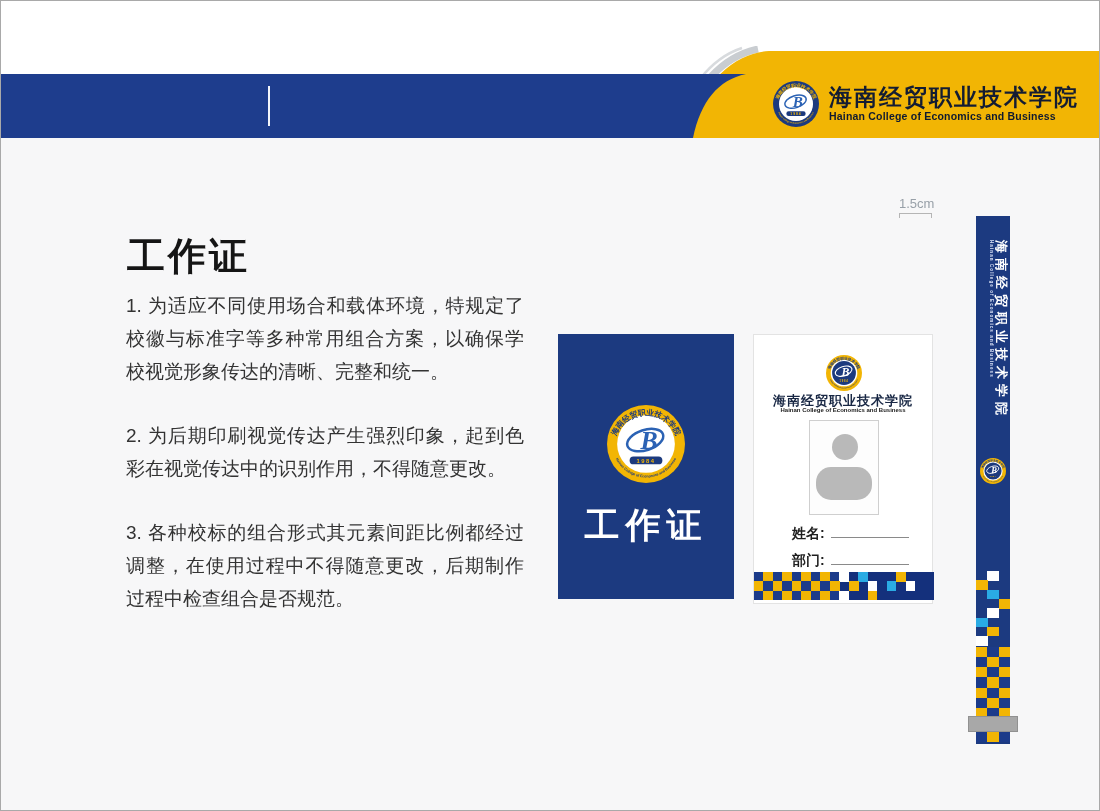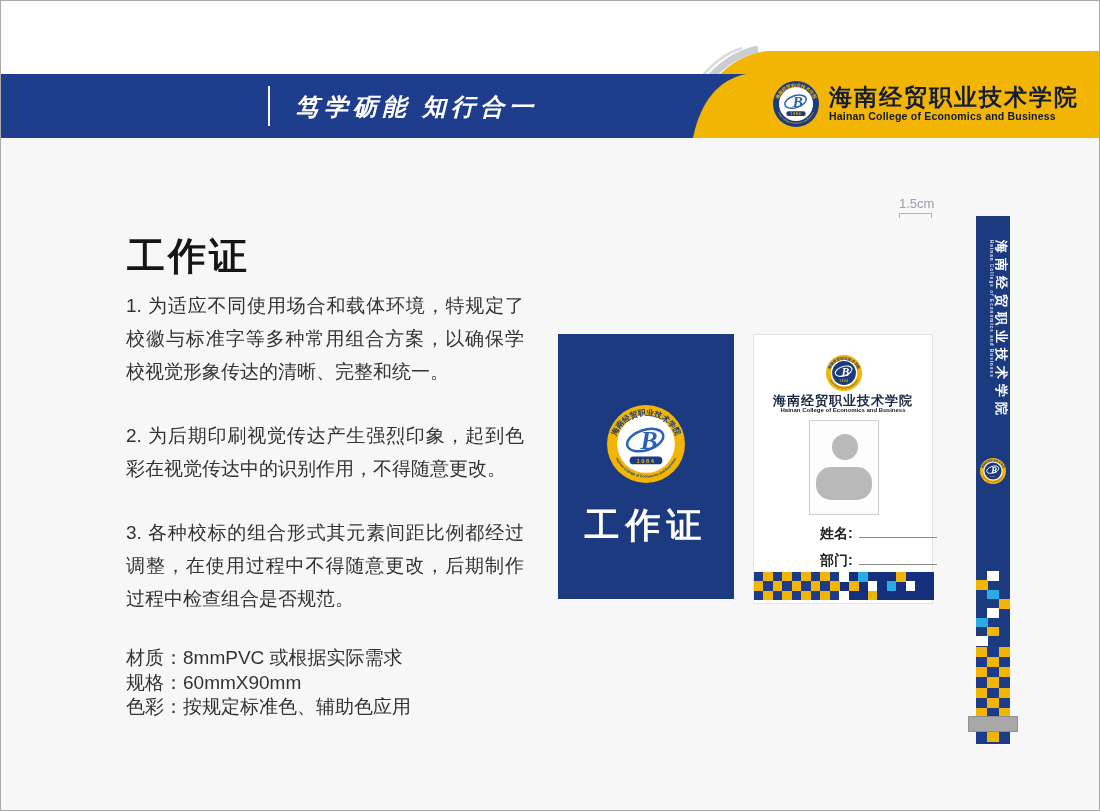--- a/index.html
+++ b/index.html
@@ -30,21 +30,21 @@
   .badge-back{position:absolute;left:557px;top:333px;width:176px;height:265px;background:#1c3a80;}
   .badge-back .logo{position:absolute;left:49px;top:71px;width:78px;height:78px;}
   .badge-back-label{position:absolute;left:0;top:168px;width:100%;text-align:center;color:#fff;font-size:35px;font-weight:800;letter-spacing:6px;}
   .badge-front{position:absolute;left:752px;top:333px;width:180px;height:270px;background:#fff;border:1px solid #e3e3e3;}
   .badge-front .logo{position:absolute;left:72px;top:20px;width:36px;height:36px;}
   .bf-cn{position:absolute;left:0;top:57px;width:100%;text-align:center;font-size:13px;font-weight:700;color:#182744;font-family:"Liberation Serif",serif;letter-spacing:1px;}
   .bf-en{position:absolute;left:0;top:72px;width:100%;text-align:center;font-size:6px;font-weight:700;color:#1b1b1b;}
   .photo-box{position:absolute;left:55px;top:85px;width:70px;height:95px;background:#fdfdfd;border:1px solid #cfcfcf;}
   .person-head{position:absolute;left:22px;top:13px;width:26px;height:26px;border-radius:50%;background:#b9b9b9;}
   .person-body{position:absolute;left:6px;top:46px;width:56px;height:33px;border-radius:15px;background:#b9b9b9;}
-  .field-row{position:absolute;left:38px;height:18px;white-space:nowrap;margin-left:28px;}
+  .field-row{position:absolute;left:38px;height:18px;white-space:nowrap;}
   .field-row .flabel{font-size:14px;font-weight:700;color:#1f1f1f;}
   .field-row .fline{display:inline-block;width:78px;height:12px;margin-left:6px;border-bottom:1.5px solid #8a8a8a;}
   .row-name{top:189px;}
   .row-dept{top:216px;}
   .front-strip{position:absolute;left:0;top:237px;width:180px;height:28px;background:#14307c;overflow:hidden;}
   
   .measure-label{position:absolute;left:898px;top:195px;font-size:13px;color:#98a0a8;}
   .measure-bracket{position:absolute;left:898px;top:212px;width:33px;height:5px;border-top:1px solid #b5b5b5;border-left:1px solid #b5b5b5;border-right:1px solid #b5b5b5;}
   .strap{position:absolute;left:975px;top:215px;width:34px;height:528px;background:#1c3a80;}
   .strap-text{position:absolute;left:33px;top:24px;width:232px;transform:rotate(90deg);transform-origin:0 0;white-space:nowrap;}
@@ -89,42 +89,36 @@
 
   <div class="content-bg"></div>
 
   <svg class="header-svg" viewBox="0 0 1100 92">
     <path d="M757,3 C723,10 692,40 678,92" fill="none" stroke="#c9cdd1" stroke-width="7"></path>
     <path d="M741,2 C710,12 684,44 670,92" fill="none" stroke="#d8dbde" stroke-width="2.5"></path>
     <path d="M1100,5 L768,5 C738,7 700,30 689,92 L1100,92 Z" fill="#f2b504"></path>
     <path d="M0,28 L745,28 C717,34 700,55 692,92 L0,92 Z" fill="#1e3d8d"></path>
   </svg>
   <div class="header-divider"></div>
-  <div class="slogan">笃学砺能 知行合一</div>
   <div class="brand">
     <svg class="logo logo-onyellow">
         <use href="#college-logo"></use>
       </svg>
     <div class="brand-names">
       <div class="brand-cn">海南经贸职业技术学院</div>
       <div class="brand-en">Hainan College of Economics and Business</div>
     </div>
   </div>
 
   <div class="section-title">工作证</div>
   <div class="copy">
     <div>
         <p class="para">1. 为适应不同使用场合和载体环境，特规定了校徽与标准字等多种常用组合方案，以确保学校视觉形象传达的清晰、完整和统一。</p>
         <p class="para">2. 为后期印刷视觉传达产生强烈印象，起到色彩在视觉传达中的识别作用，不得随意更改。</p>
         <p class="para">3. 各种校标的组合形式其元素间距比例都经过调整，在使用过程中不得随意更改，后期制作过程中检查组合是否规范。</p>
-      </div>
-    <div>
-        <p class="note-line">材质：8mmPVC 或根据实际需求</p>
-        <p class="note-line">规格：60mmX90mm</p>
-        <p class="note-line">色彩：按规定标准色、辅助色应用</p>
       </div>
   </div>
 
   <div class="badge-back">
     <svg class="logo">
         <use href="#college-logo"></use>
       </svg>
     <div class="badge-back-label">工作证</div>
   </div>
 

